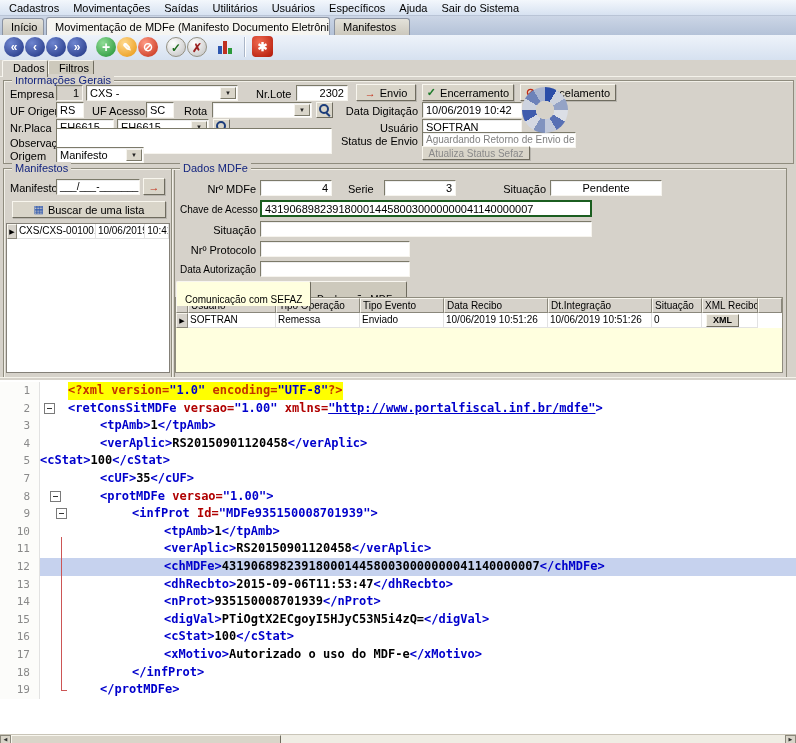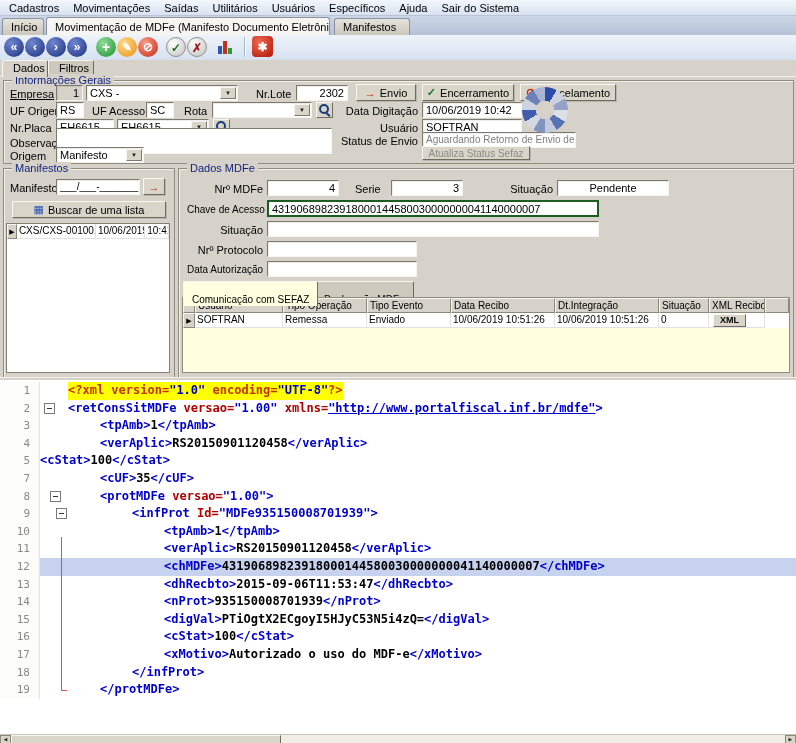--- a/index.html
+++ b/index.html
@@ -178,21 +178,21 @@
     <div class="ptab" style="left:48px;width:46px;">
       <span>Filtros</span>
     </div>
   </div>
 
   <div class="formpanel"></div>
 
   <div class="group" style="left:3px;top:80px;width:789px;height:82px;">
     <span class="gtitle">Informações Gerais</span>
 
-    <span class="lbl" style="left:6px;top:7px;text-decoration:underline;">Empresa</span>
+    <span class="lbl" style="left:6px;top:7px;">Empresa</span>
     <div class="fld dis num" style="left:52px;top:4px;width:27px;">1</div>
     <div class="fld" style="left:82px;top:4px;width:152px;padding-right:16px;">
       <span>CXS -</span>
       <span class="drop">▼</span>
     </div>
     <span class="lbl" style="left:252px;top:7px;">Nr.Lote</span>
     <div class="fld num" style="left:292px;top:4px;width:52px;">2302</div>
     <div class="pbtn" style="left:352px;top:3px;width:60px;height:17px;">
       <span style="color:#c22a12;font-weight:bold;">→</span>
       <span>Envio</span>
@@ -264,21 +264,21 @@
     <div class="grid" style="left:2px;top:54px;width:164px;height:150px;">
       <div class="grow gdata">
         <span class="gc mk" style="width:10px;">▶</span>
         <span class="gc" style="width:80px;">CXS/CXS-0010010</span>
         <span class="gc" style="width:50px;">10/06/2019</span>
         <span class="gc" style="width:24px;">10:41</span>
       </div>
     </div>
   </div>
 
-  <div class="group" style="left:178px;top:168px;width:614px;height:208px;">
+  <div class="group" style="left:171px;top:168px;width:614px;height:208px;">
     <span class="gtitle">Dados MDFe</span>
 
     <span class="lbl rlbl" style="left:8px;top:14px;width:76px;">Nrº MDFe</span>
     <div class="fld num" style="left:88px;top:11px;width:72px;">4</div>
     <span class="lbl" style="left:176px;top:14px;">Serie</span>
     <div class="fld num" style="left:212px;top:11px;width:72px;">3</div>
     <span class="lbl rlbl" style="left:318px;top:14px;width:56px;">Situação</span>
     <div class="fld ctr" style="left:378px;top:11px;width:112px;">Pendente</div>
 
     <span class="lbl rlbl sm" style="left:8px;top:35px;width:76px;">Chave de Acesso</span>

